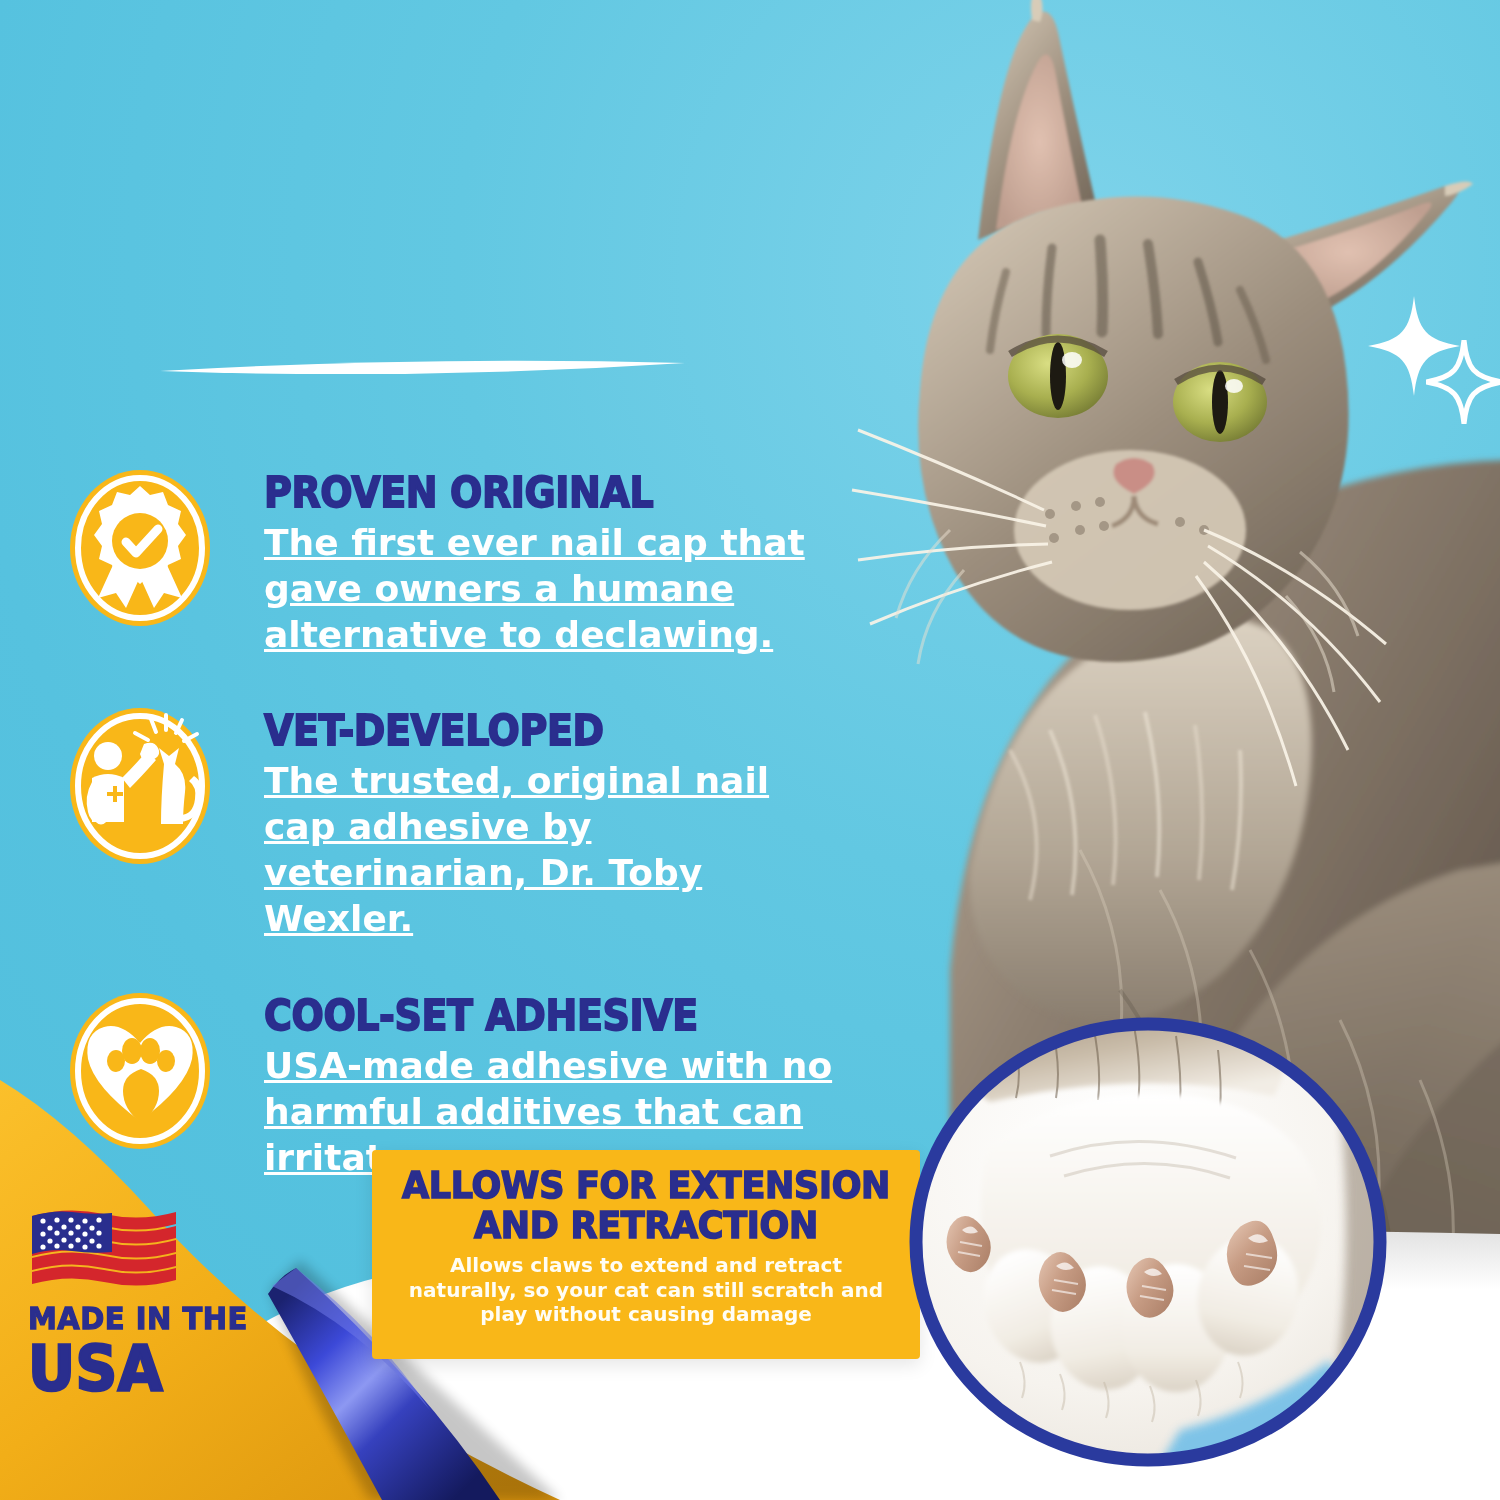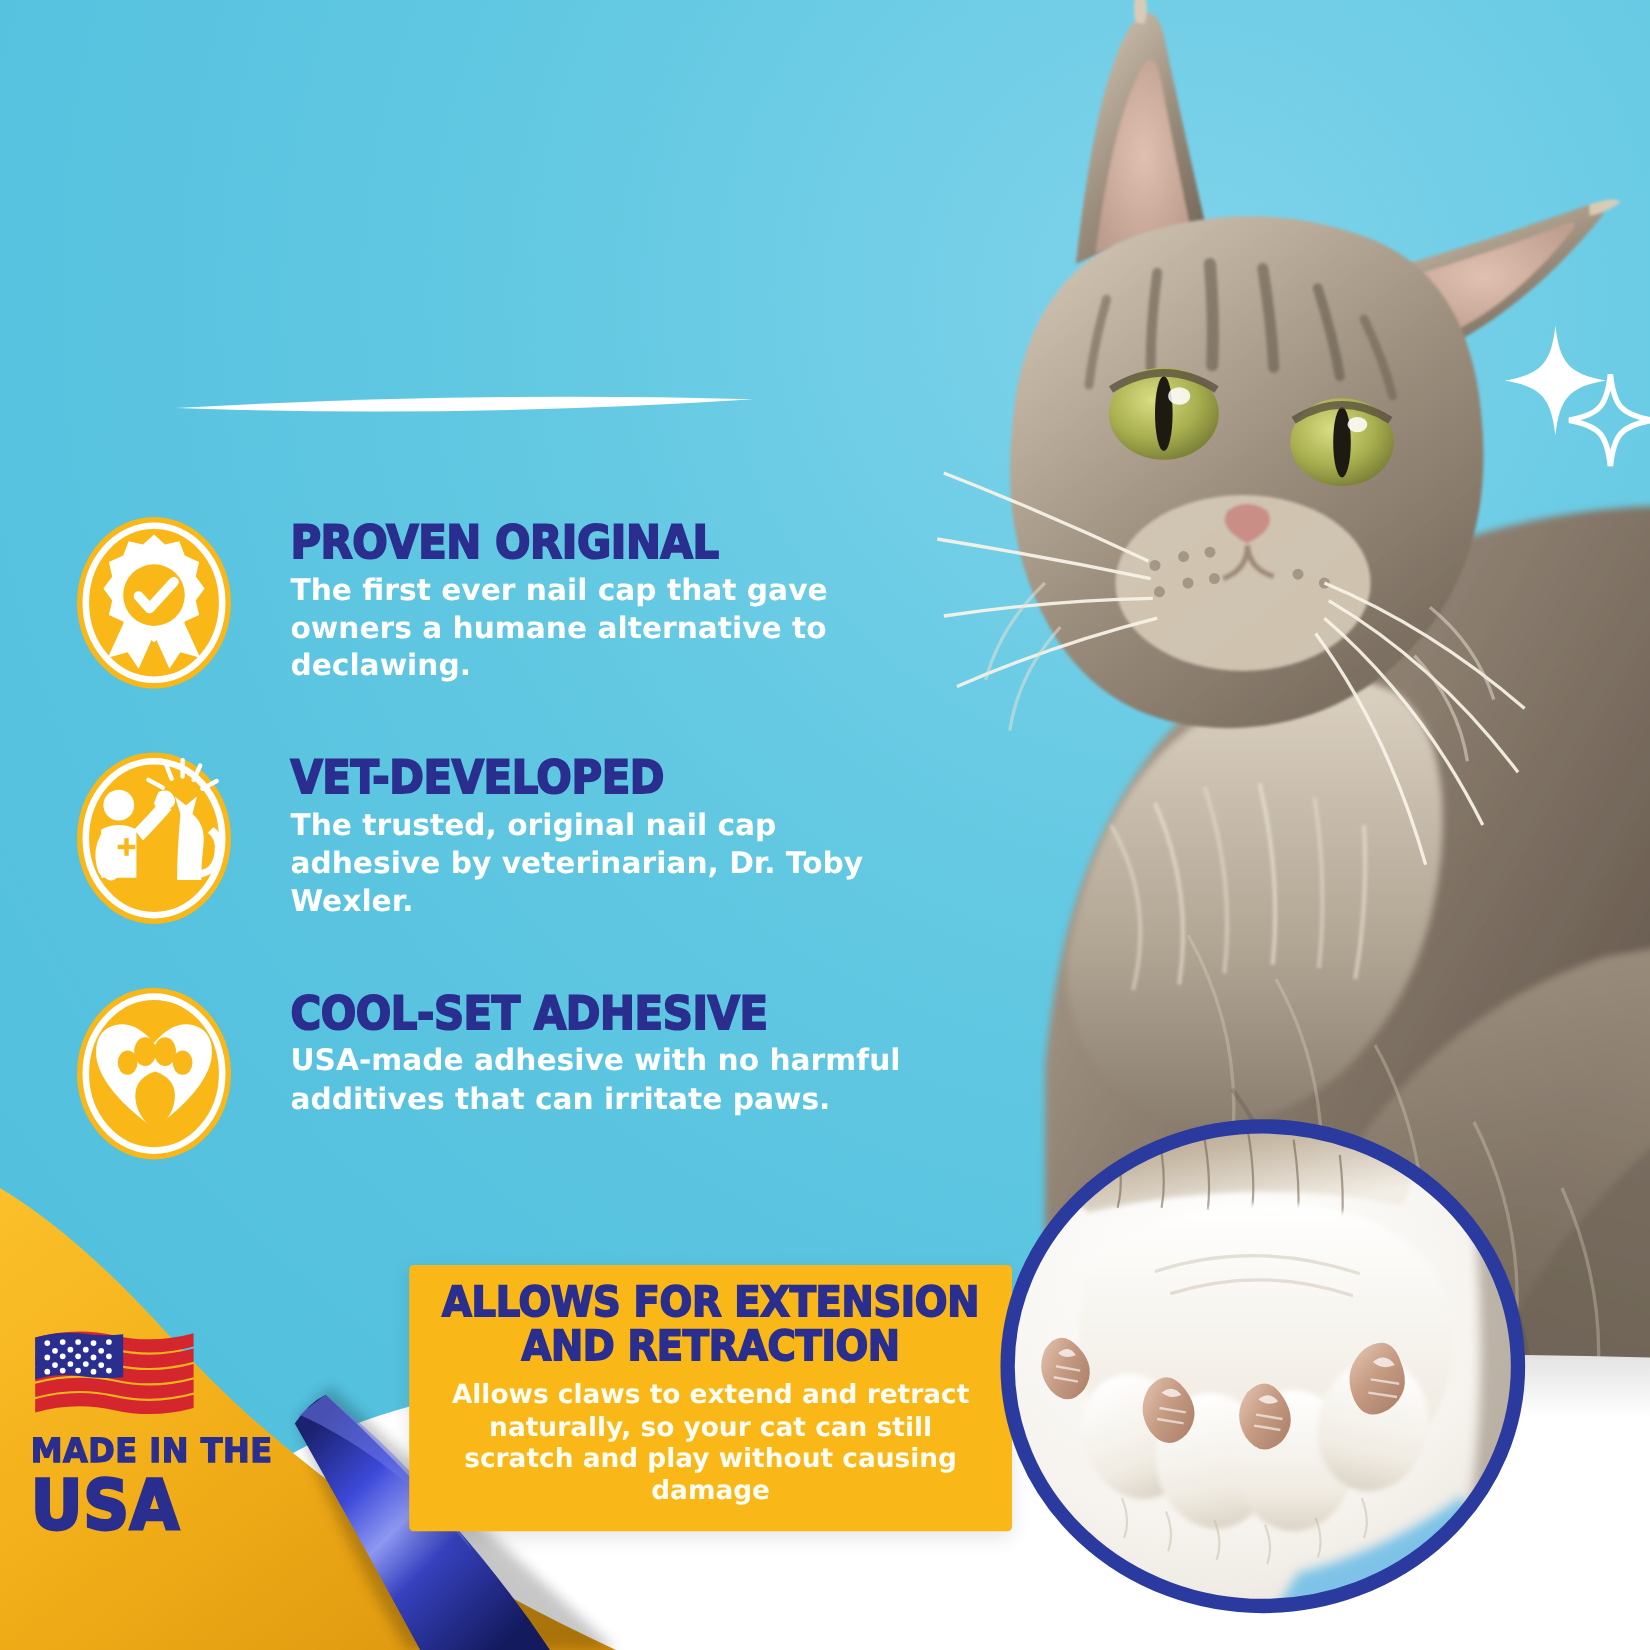--- a/index.html
+++ b/index.html
@@ -53,43 +53,43 @@
   .feat-text{flex:1 1 auto;padding-top:10px;}
   .feat-title{
     font-family:"DejaVu Sans", sans-serif;
     font-weight:bold;font-size:38px;line-height:1.0;
     color:#2A2E8E;margin:0 0 8px 0;letter-spacing:-0.4px;
     transform:scaleY(1.1);transform-origin:left top;
     -webkit-text-stroke:1.6px #2A2E8E;
   }
   .feat-body{
     font-family:"DejaVu Sans", sans-serif;
-    font-weight:bold;font-size:27px;line-height:1.28;
-    color:#ffffff;margin:10px 0 0 0;max-width:600px;
+    font-weight:bold;font-size:36px;line-height:1.28;
+    color:#ffffff;margin:10px 0 0 0;max-width:600px;text-decoration:underline;
   }
 
   
   .callout{
     position:absolute;left:372px;top:1150px;width:548px;
     background:#F9B718;border-radius:4px;
-    padding:18px 24px 22px 24px;box-sizing:border-box;
+    padding:18px 24px 32px 24px;box-sizing:border-box;
     box-shadow:0 6px 18px rgba(0,0,0,0.10);
     z-index:6;
   }
   .callout-title{
     font-family:"DejaVu Sans", sans-serif;
     font-weight:bold;font-size:35px;line-height:1.02;
     color:#2A2E8E;text-align:center;margin:0 0 10px 0;
     letter-spacing:-0.3px;
     -webkit-text-stroke:1.5px #2A2E8E;
     transform:scaleY(1.08);
   }
   .callout-body{
     font-family:"DejaVu Sans", sans-serif;
-    font-weight:bold;font-size:24px;line-height:1.22;
+    font-weight:bold;font-size:20px;line-height:1.22;
     color:#FFFDF4;text-align:center;margin:6px 0 0 0;
   }
 
   
   .sheet-white{
     position:absolute;left:0;bottom:0;width:1500px;height:330px;z-index:2;
   }
   .curl-layer{position:absolute;left:0;bottom:0;width:760px;height:420px;z-index:3;}
   .curl-layer svg{display:block;}
 

